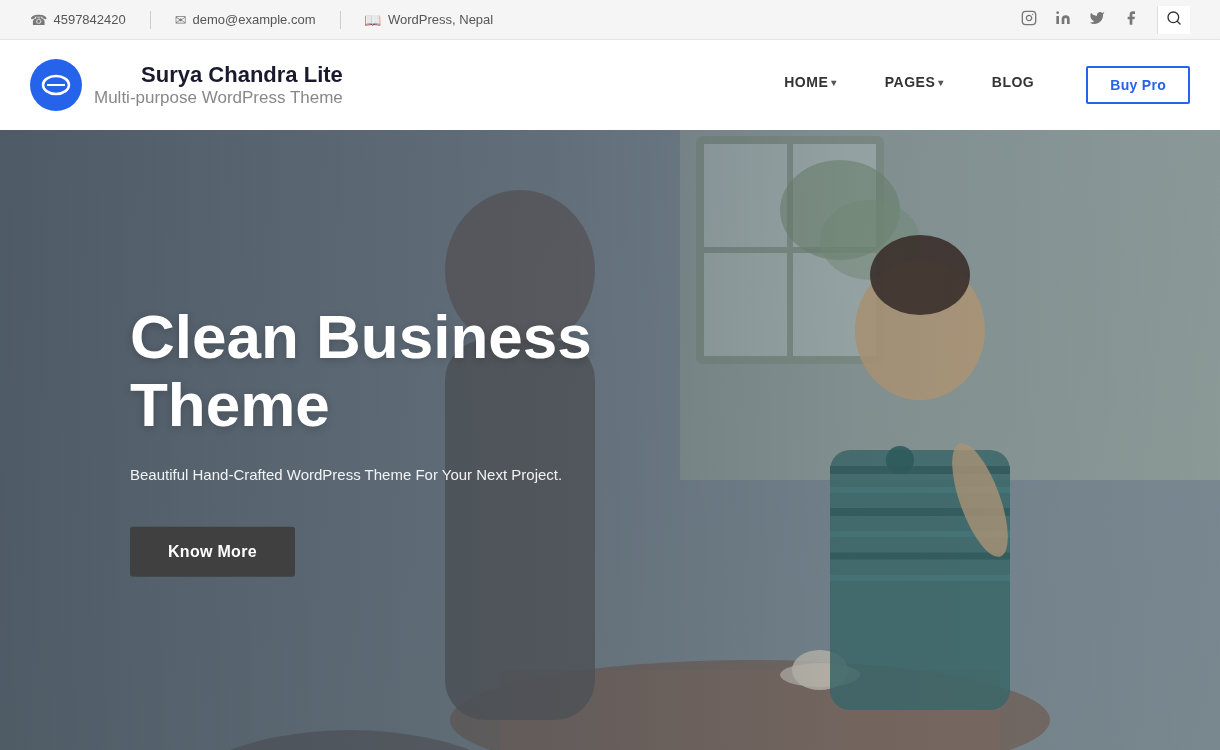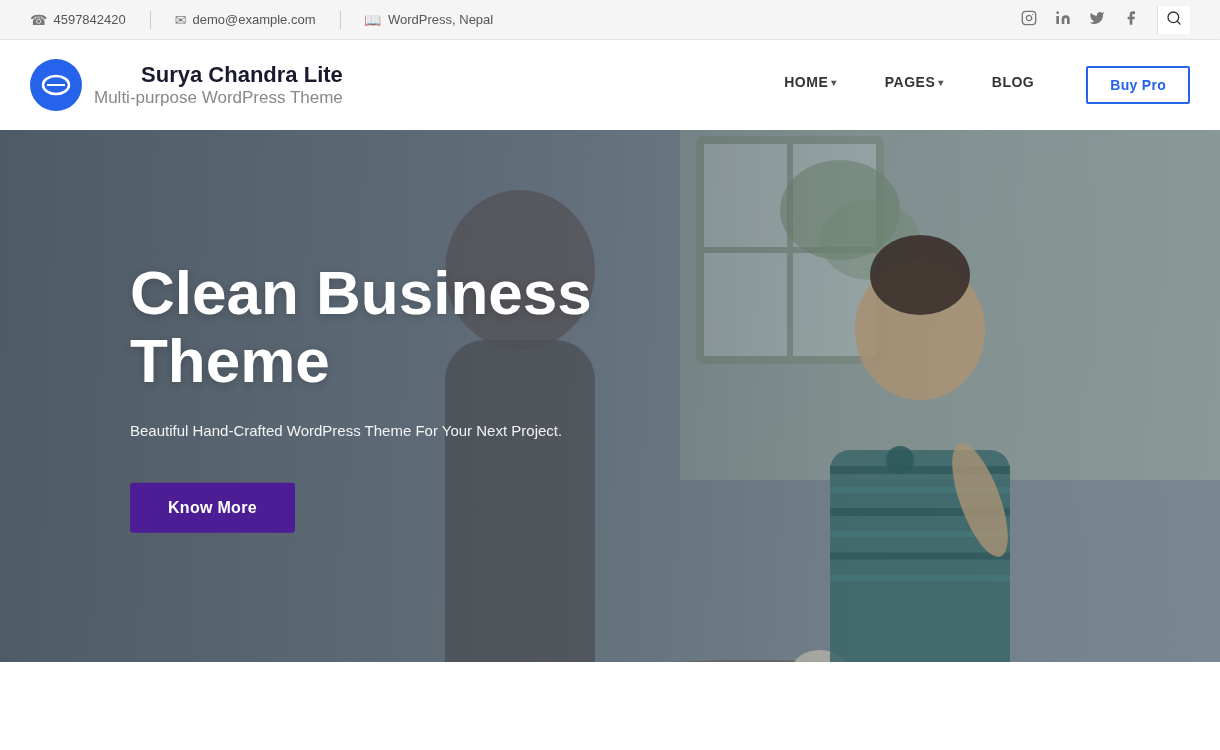--- a/index.html
+++ b/index.html
@@ -122,21 +122,21 @@
       font-weight: 600;
       cursor: pointer;
       border-radius: 2px;
       letter-spacing: 0.3px;
     }
 
     
     .hero {
       position: relative;
       width: 100%;
-      height: 532px;
+      height: 620px;
       overflow: hidden;
     }
     .hero-bg {
       position: absolute;
       inset: 0;
       background: linear-gradient(
         to right,
         rgba(60,70,80,0.72) 0%,
         rgba(60,70,80,0.45) 45%,
         rgba(60,70,80,0.25) 70%,
@@ -177,21 +177,21 @@
     .hero-subtitle {
       font-size: 15px;
       color: rgba(255,255,255,0.92);
       margin-bottom: 40px;
       font-weight: 400;
       line-height: 1.6;
     }
     .know-more-btn {
       display: inline-block;
       padding: 16px 38px;
-      background: #4c1d95;
+      background: #404040;
       color: #fff;
       font-size: 16px;
       font-weight: 600;
       border: none;
       cursor: pointer;
       border-radius: 3px;
       letter-spacing: 0.3px;
       text-decoration: none;
     }
 

